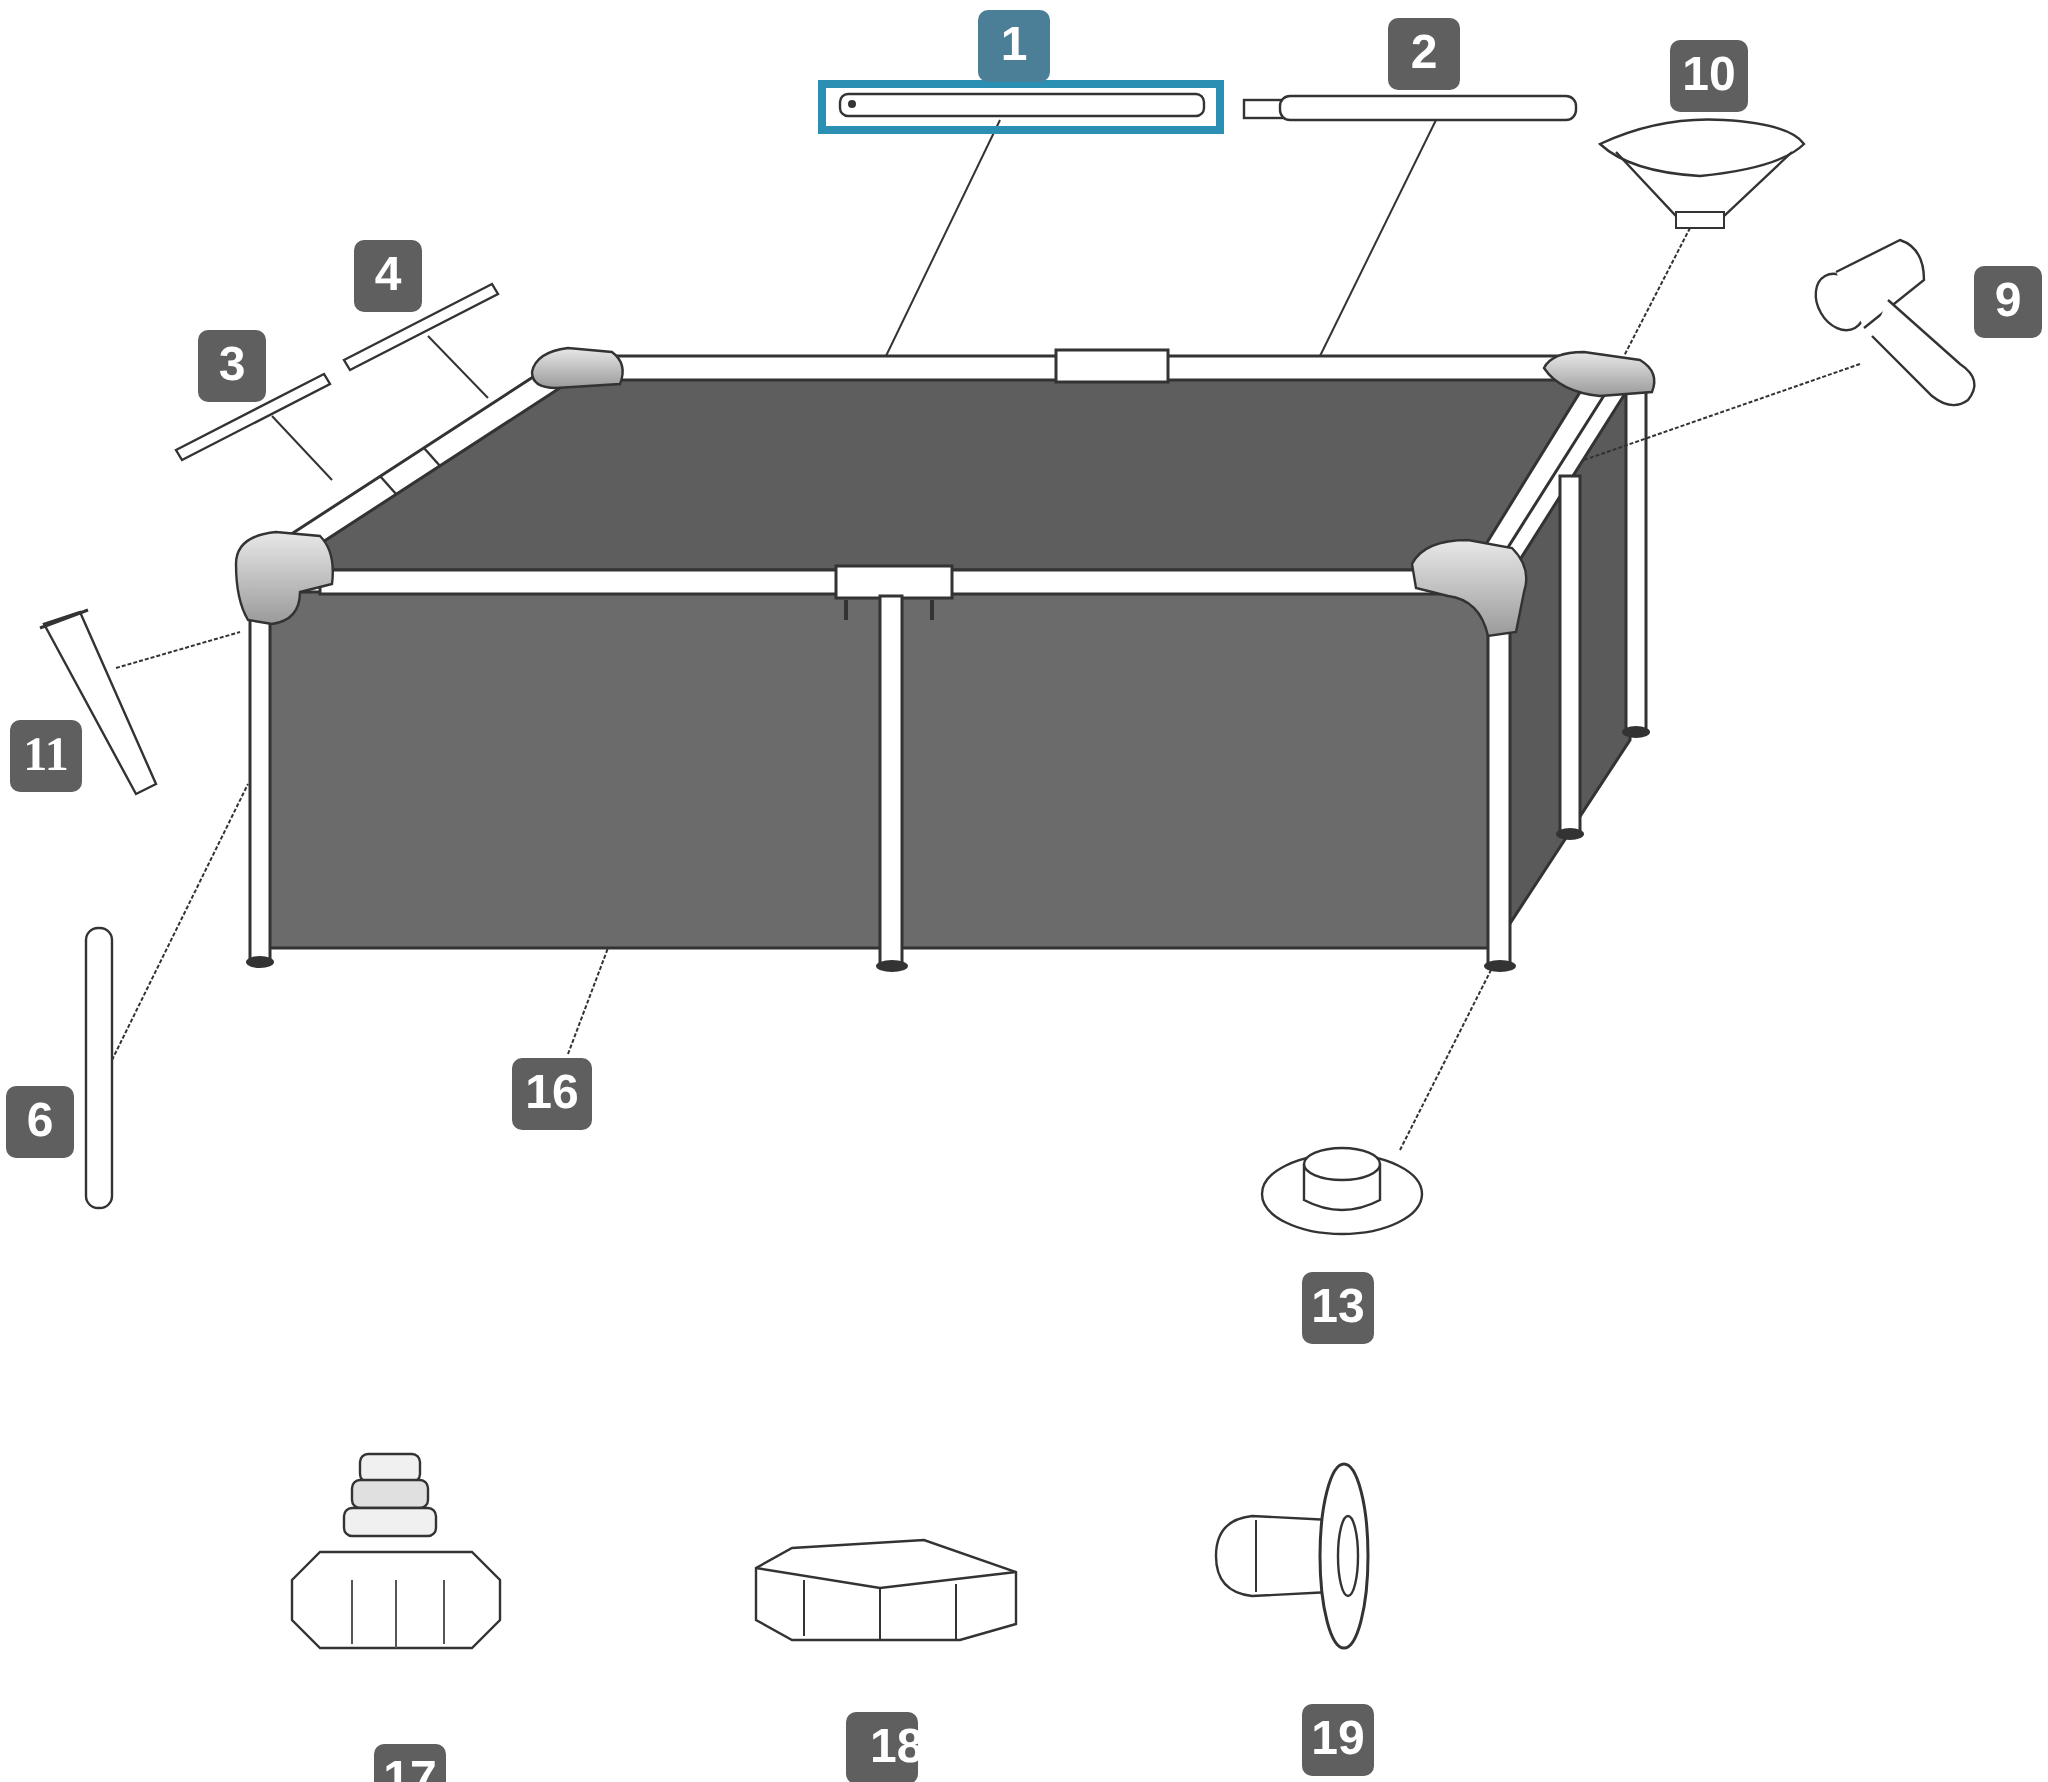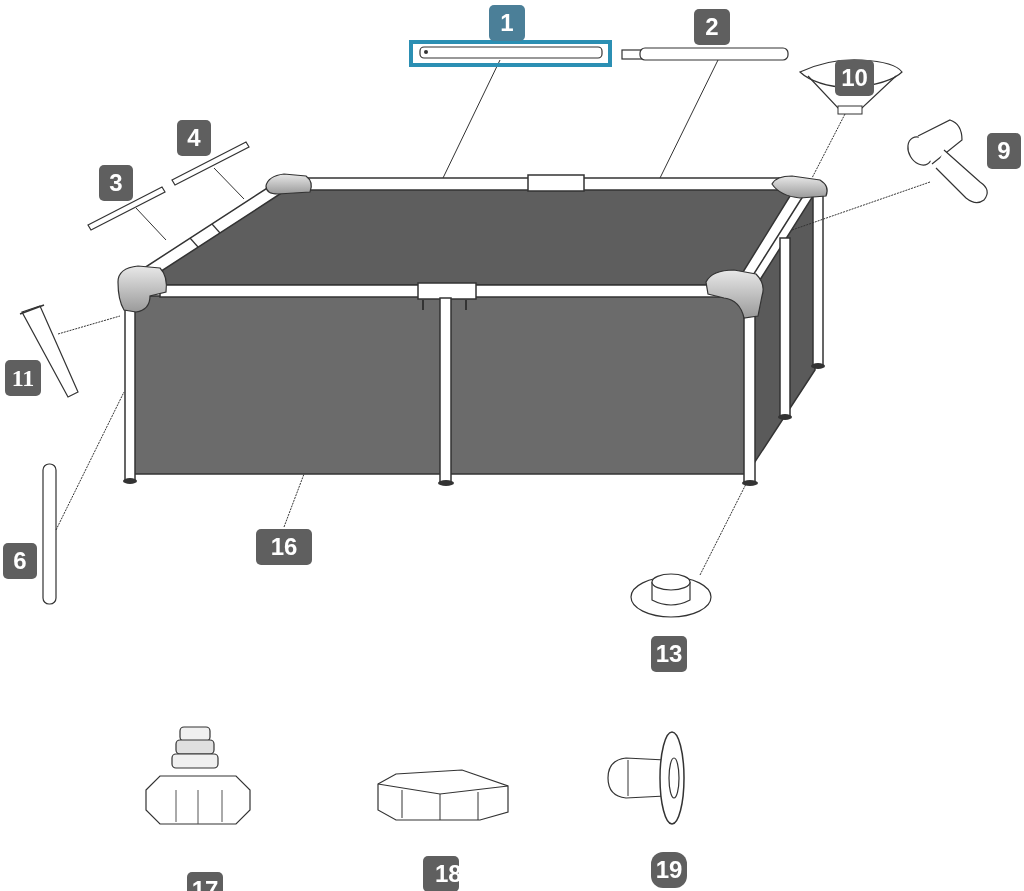--- a/index.html
+++ b/index.html
@@ -158,20 +158,20 @@
   
   <div class="sel-box" style="left:409px;top:40px;width:203px;height:27px;"></div>
 
   
   <div class="badge selected" style="left:489px;top:5px;width:36px;">1</div>
   <div class="badge" style="left:694px;top:9px;width:36px;">2</div>
   <div class="badge" style="left:99px;top:165px;width:34px;">3</div>
   <div class="badge" style="left:177px;top:120px;width:34px;">4</div>
   <div class="badge" style="left:3px;top:543px;width:34px;">6</div>
   <div class="badge" style="left:987px;top:133px;width:34px;">9</div>
-  <div class="badge" style="left:835px;top:20px;width:39px;margin-top:40px;">10</div>
+  <div class="badge" style="left:835px;top:20px;width:39px;">10</div>
   <div class="badge" style="left:5px;top:360px;width:36px;font-family:Liberation Serif, serif;">11</div>
   <div class="badge" style="left:651px;top:636px;width:36px;text-align:center;">13</div>
-  <div class="badge" style="left:256px;top:529px;width:56px;text-align:center;">16</div>
+  <div class="badge" style="left:256px;top:529px;width:40px;text-align:center;">16</div>
   <div class="badge" style="left:187px;top:872px;width:36px;">17</div>
   <div class="badge" style="left:423px;top:856px;width:36px;padding-left:12px;">18</div>
-  <div class="badge" style="left:651px;top:852px;width:36px;border-radius:12px;">19</div>
+  <div class="badge" style="left:651px;top:852px;width:36px;">19</div>
 </div>
 
 </body></html>

